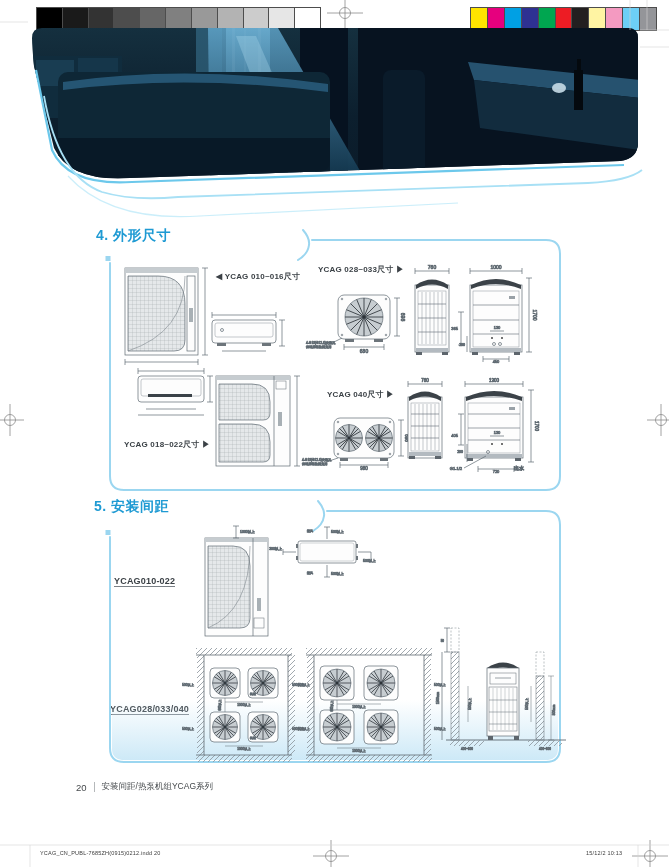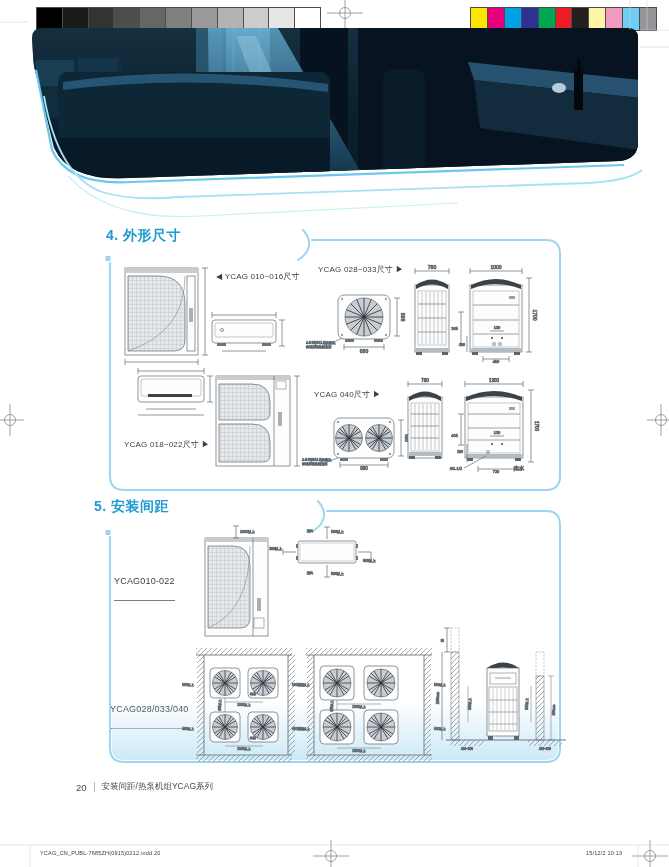--- a/index.html
+++ b/index.html
@@ -9,22 +9,22 @@
   
   .cal-bar{position:absolute;top:7px;height:22px;display:flex}
   .cal-bar .swatch{height:100%;border:1px solid #4d4d4d;margin-left:-1px;flex:1 0 auto}
   #grayscale-bar{left:37px;width:284px}
   #color-bar{left:471px;width:186px}
   #grayscale-bar .swatch{width:24px}
   #color-bar .swatch{width:15px}
   
   .sec-title{position:absolute;font-size:14px;font-weight:bold;color:#1e9ad3;letter-spacing:.5px}
   
-  .dwg-label{position:absolute;font-size:8px;font-weight:normal;color:#3b4146;letter-spacing:.2px;white-space:nowrap}
-  .dwg-label.ul{font-size:9px;border-bottom:1px solid #7a8086;padding-bottom:14px}
+  .dwg-label{position:absolute;font-size:8px;font-weight:bold;color:#3b4146;letter-spacing:.2px;white-space:nowrap}
+  .dwg-label.ul{font-size:9px;border-bottom:1px solid #7a8086;padding-bottom:0}
   
   #footer{position:absolute;left:76px;top:781px;display:flex;align-items:center;color:#45494c}
   #footer .pageno{font-size:9.5px}
   #footer .sep{width:1px;height:10px;background:#b5b8ba;margin:0 7px}
   #footer .ftitle{font-size:8.5px}
   
   .slug{position:absolute;top:850px;font-size:5.5px;color:#3a3a3a;letter-spacing:.2px;white-space:nowrap}
   #slug-left{left:40px}
   #slug-right{left:586px}
   svg{display:block}
@@ -103,27 +103,27 @@
     <rect x="549" y="33" width="4" height="13" fill="#04090e"></rect>
     <ellipse cx="531" cy="62" rx="7" ry="5" fill="#c8dde8" opacity=".9"></ellipse>
   </g>
   <g fill="none">
     <path d="M8,44 L24,124 Q40,160 104,156 L596,139" stroke="#6cc8eb" stroke-width="2.2"></path>
     <path d="M16,70 Q30,150 74,166 Q104,175 150,171 L560,157 Q600,155 614,144" stroke="#a8e0f5" stroke-width="1.8"></path>
     <path d="M40,150 Q82,196 172,190 L430,177" stroke="#c2ebf9" stroke-width="1.2" opacity=".85"></path>
   </g>
 </svg>
 
-<div class="sec-title" style="left:106px;top:227px">4. 外形尺寸</div>
+<div class="sec-title" style="left:96px;top:227px">4. 外形尺寸</div>
 <div class="sec-title" style="left:94px;top:498px">5. 安装间距</div>
 
 <div class="dwg-label" style="left:216px;top:271px">◀ YCAG 010~016尺寸</div>
 <div class="dwg-label" style="left:318px;top:264px">YCAG 028~033尺寸 ▶</div>
 <div class="dwg-label" style="left:124px;top:439px">YCAG 018~022尺寸 ▶</div>
-<div class="dwg-label" style="left:314px;top:389px">YCAG 040尺寸 ▶</div>
+<div class="dwg-label" style="left:327px;top:389px">YCAG 040尺寸 ▶</div>
 <div class="dwg-label ul" style="left:114px;top:576px">YCAG010-022</div>
 <div class="dwg-label ul" style="left:110px;top:704px">YCAG028/033/040</div>
 
 <svg class="abs" style="left:0;top:0" width="669" height="867" viewBox="0 0 669 867">
   <defs>
     <pattern id="grid" width="4" height="4" patternUnits="userSpaceOnUse">
       <rect width="4" height="4" fill="#e5e8ea"></rect>
       <path d="M0,0H4M0,0V4" stroke="#9fa8ad" stroke-width=".5"></path>
     </pattern>
     <pattern id="hatch" width="5" height="5" patternUnits="userSpaceOnUse">

